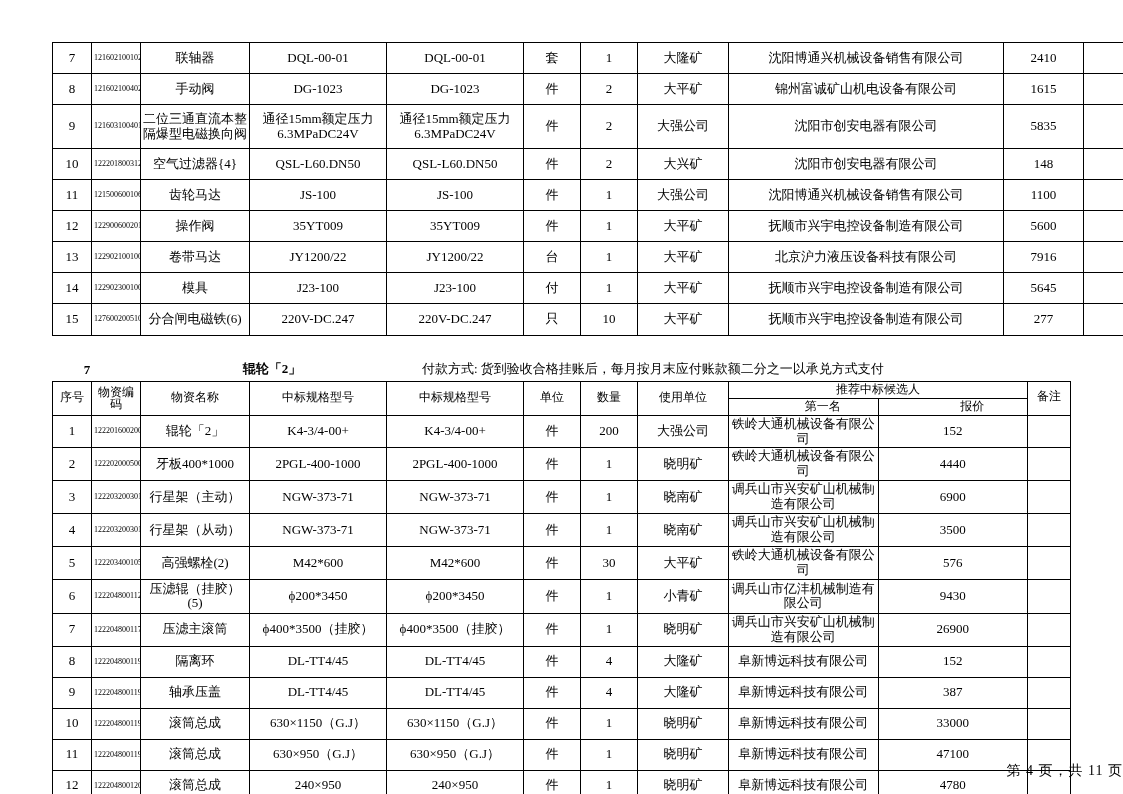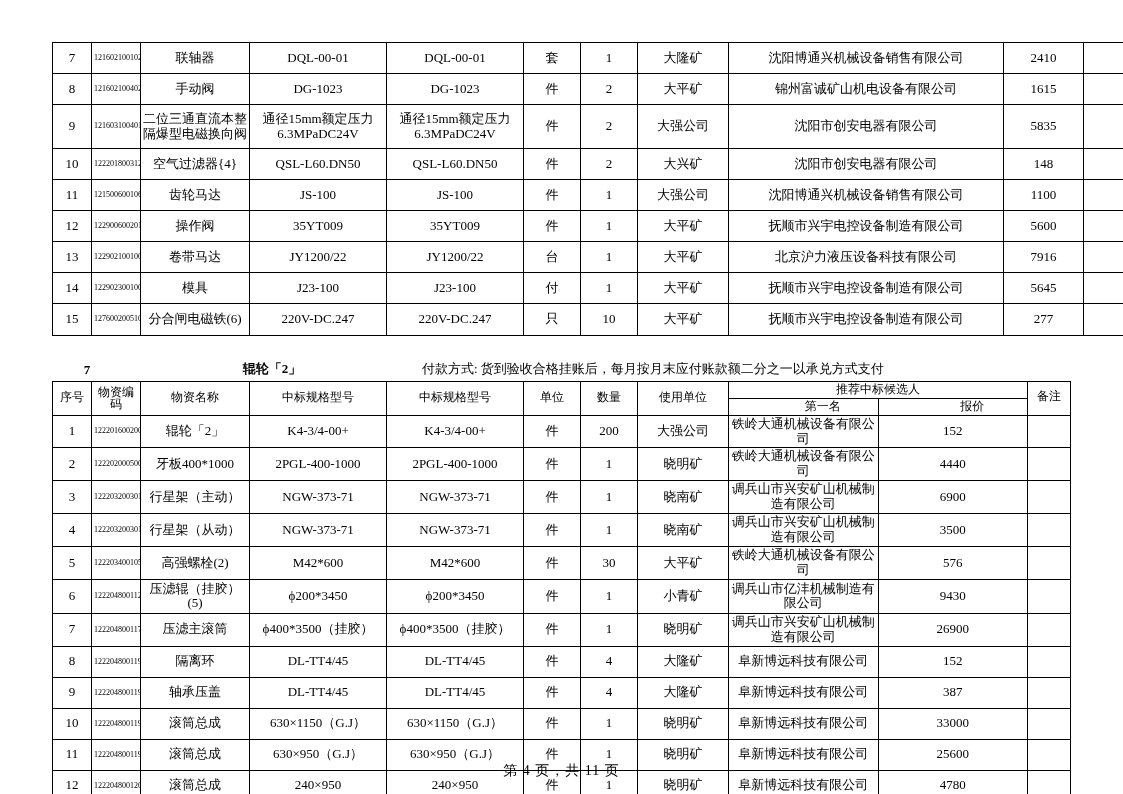--- a/index.html
+++ b/index.html
@@ -78,21 +78,21 @@
     font-size: 13px;
   }
   .hdr td { font-size: 12px; }
   .hdr-sub td { font-size: 12px; padding-left: 41px; }
 
   .footer {
     position: absolute;
     left: 0;
     right: 0;
     bottom: 14px;
-    text-align: center;
+    text-align: right;
     font-size: 14px;
     letter-spacing: 1px;
   }
 </style>
 </head>
 <body>
 
 <div class="page">
 
   <table>
@@ -378,21 +378,21 @@
       <tr class="row-tall">
         <td class="c-idx">11</td>
         <td class="c-code">1222048001199</td>
         <td class="c-name">滚筒总成</td>
         <td class="c-spec">630×950（G.J）</td>
         <td class="c-bid">630×950（G.J）</td>
         <td class="c-unit">件</td>
         <td class="c-qty">1</td>
         <td class="c-org">晓明矿</td>
         <td class="c-cand">阜新博远科技有限公司</td>
-        <td class="c-price">25600</td>
+        <td class="c-price">47100</td>
         <td class="c-note"></td>
       </tr>
       <tr class="row-tall">
         <td class="c-idx">12</td>
         <td class="c-code">1222048001200</td>
         <td class="c-name">滚筒总成</td>
         <td class="c-spec">240×950</td>
         <td class="c-bid">240×950</td>
         <td class="c-unit">件</td>
         <td class="c-qty">1</td>

